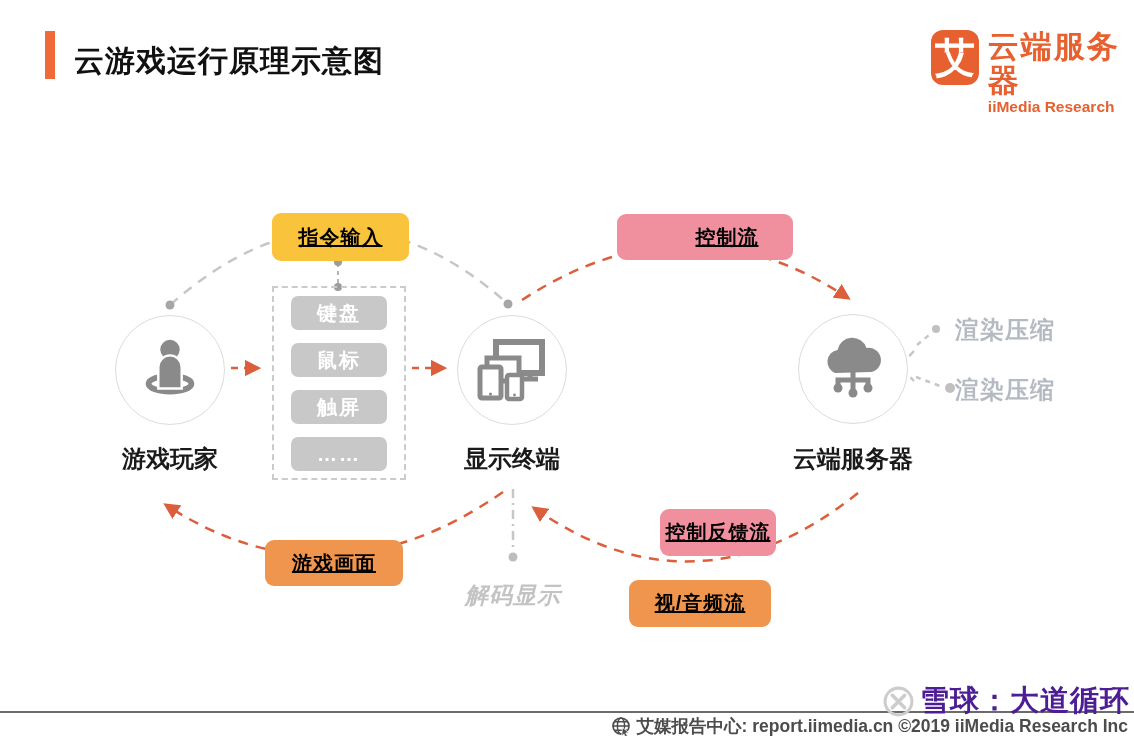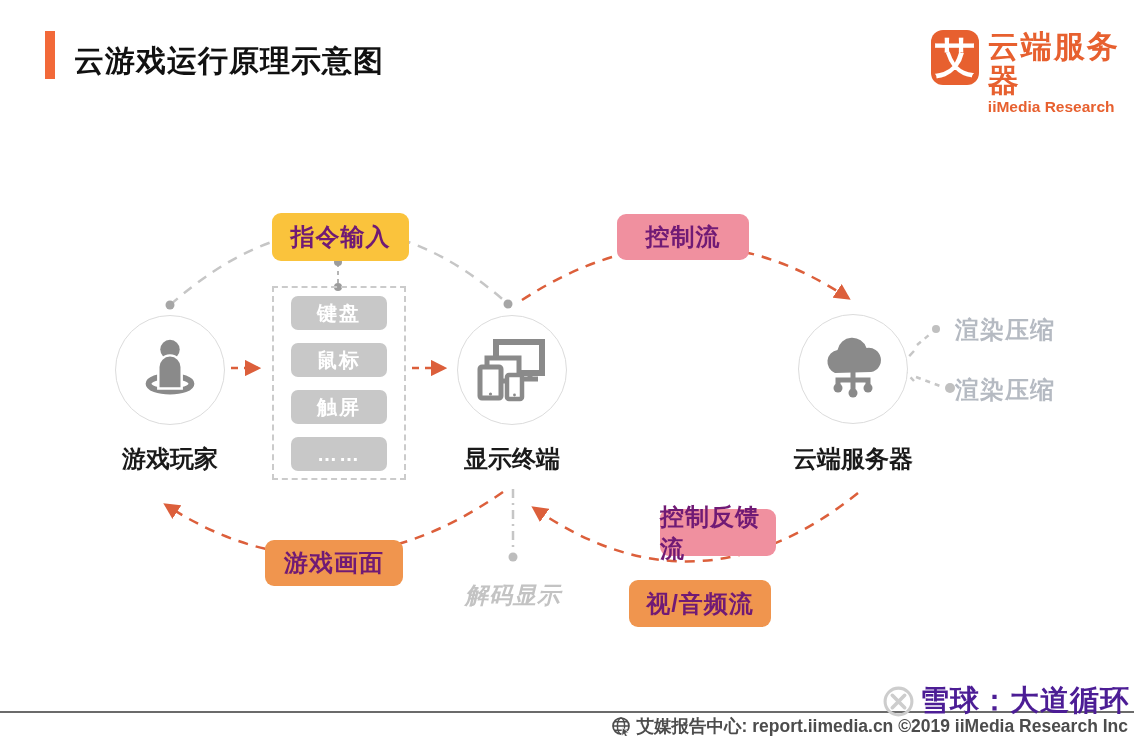--- a/index.html
+++ b/index.html
@@ -23,24 +23,24 @@
     background:#fff;border:1.5px solid #DCDCDC;box-sizing:border-box;z-index:2;
     display:flex;align-items:center;justify-content:center;}
   .circle-player{left:115px;top:315px;}
   .circle-display{left:457px;top:315px;}
   .circle-cloud{left:798px;top:314px;}
   .node-label{position:absolute;width:170px;text-align:center;font-size:24px;font-weight:bold;color:#1a1a1a;z-index:2;}
   .label-player{left:85px;top:443px;}
   .label-display{left:427px;top:443px;}
   .label-cloud{left:768px;top:443px;}
   
-  .badge{position:absolute;border-radius:9px;color:#701a75;font-weight:bold;font-size:24px;
-    display:flex;align-items:center;justify-content:center;z-index:3;letter-spacing:1px;}
+  .badge{position:absolute;border-radius:9px;color:#000000;font-weight:bold;font-size:20px;
+    display:flex;align-items:center;justify-content:center;z-index:3;letter-spacing:1px;text-decoration:underline;}
   .badge-command{left:272px;top:213px;width:137px;height:48px;background:#FAC33C;}
-  .badge-controlflow{left:617px;top:214px;width:132px;height:46px;background:#F0909F;}
+  .badge-controlflow{left:617px;top:214px;width:132px;height:46px;background:#F0909F;padding-left:44px;}
   .badge-gamescreen{left:265px;top:540px;width:138px;height:46px;background:#F0954E;}
   .badge-feedback{left:660px;top:509px;width:116px;height:47px;background:#F0909F;}
   .badge-avstream{left:629px;top:580px;width:142px;height:47px;background:#F0954E;}
   
   .device-panel{position:absolute;left:272px;top:286px;width:134px;height:194px;
     border:2px dashed #CBCBCB;box-sizing:border-box;z-index:2;
     display:flex;flex-direction:column;align-items:center;gap:13px;padding-top:8px;text-align:right;}
   .device-chip{width:96px;height:34px;border-radius:7px;background:#C8C8C8;color:#fff;
     font-size:20px;font-weight:bold;display:flex;align-items:center;justify-content:center;letter-spacing:2px;}
   

